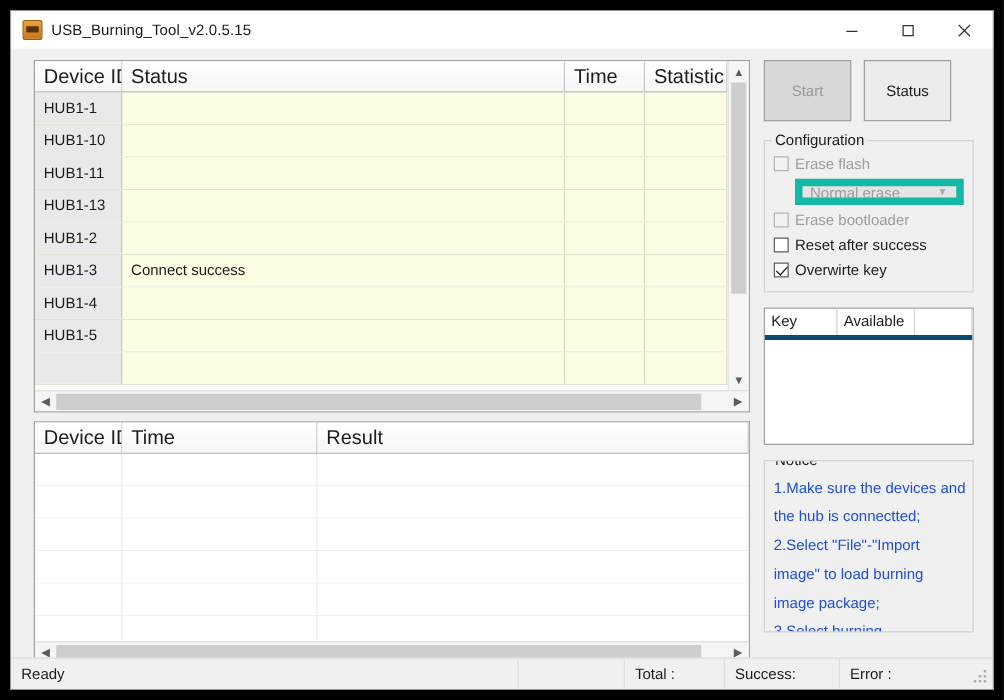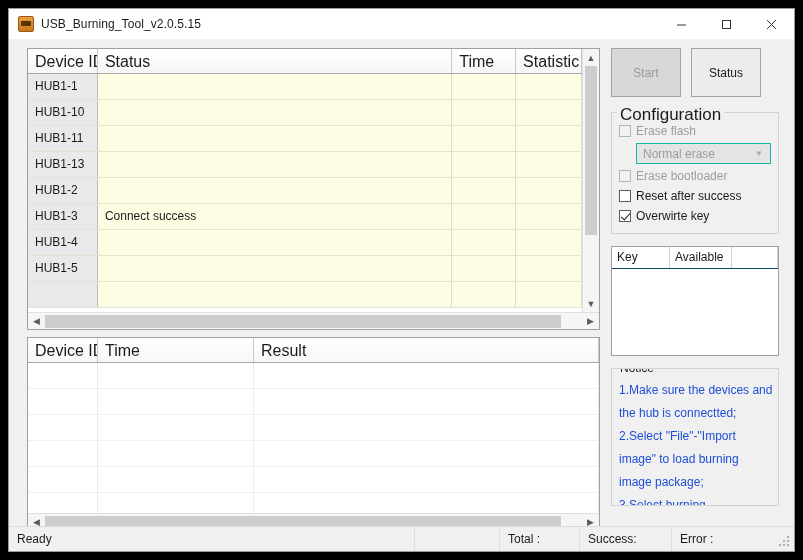--- a/index.html
+++ b/index.html
@@ -263,21 +263,21 @@
     margin-top: 15px;
     padding: 8px 7px 7px 7px;
     box-sizing: border-box;
   }
   .group-title {
     position: absolute;
     top: -8px;
     left: 5px;
     background: #f0f0f0;
     padding: 0 3px;
-    font-size: 17px;
+    font-size: 12px;
     color: #1b1b1b;
   }
   .chk-row {
     display: flex;
     align-items: center;
     height: 20px;
     font-size: 12px;
     color: #1b1b1b;
   }
   .chk-row.dim { color: #9c9c9c; }
@@ -299,21 +299,21 @@
     top: 0px;
     width: 4px;
     height: 8px;
     border: solid #1b1b1b;
     border-width: 0 1.6px 1.6px 0;
     transform: rotate(42deg);
   }
   .combo {
     margin: 2px 0 2px 17px;
     height: 21px;
-    border: 1px solid #14b8a6;
+    border: 6px solid #14b8a6;
     background: #e4e4e4;
     display: flex;
     align-items: center;
     font-size: 12px;
     color: #9c9c9c;
     padding-left: 6px;
     box-sizing: border-box;
     position: relative;
   }
   .combo-arrow {
@@ -326,21 +326,21 @@
     margin-top: 12px;
     height: 110px;
     border: 1px solid #a0a0a0;
     background: #ffffff;
     box-sizing: border-box;
     overflow: hidden;
   }
   .key-hdr {
     display: flex;
     height: 21px;
-    border-bottom: 1px solid #0c4a6e;
+    border-bottom: 4px solid #0c4a6e;
     background: #ffffff;
   }
   .key-hdr div {
     font-size: 12px;
     color: #1b1b1b;
     padding: 3px 0 0 5px;
     border-right: 1px solid #d2d2d2;
     box-sizing: border-box;
   }
   .k-key  { width: 58px; }

